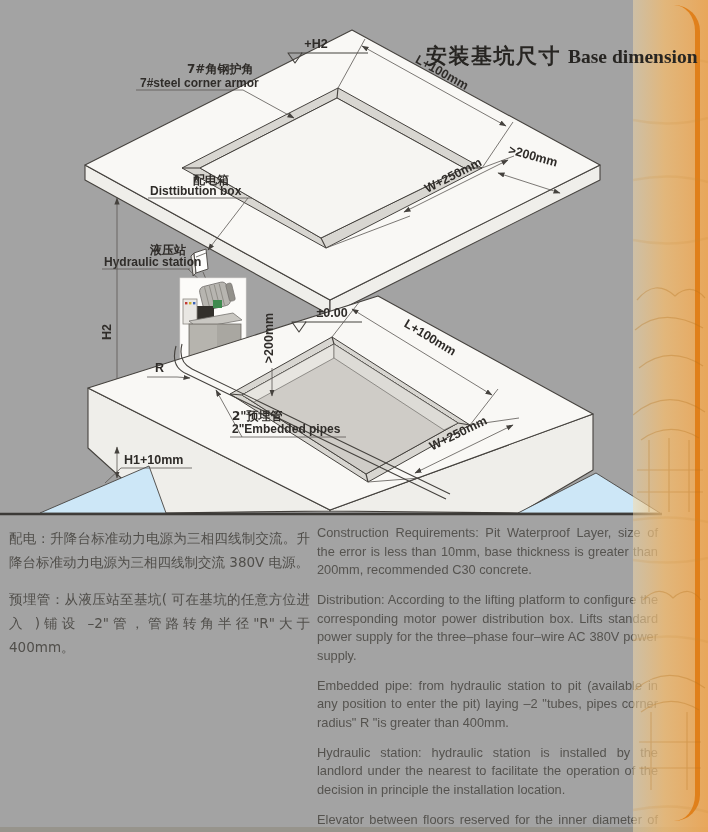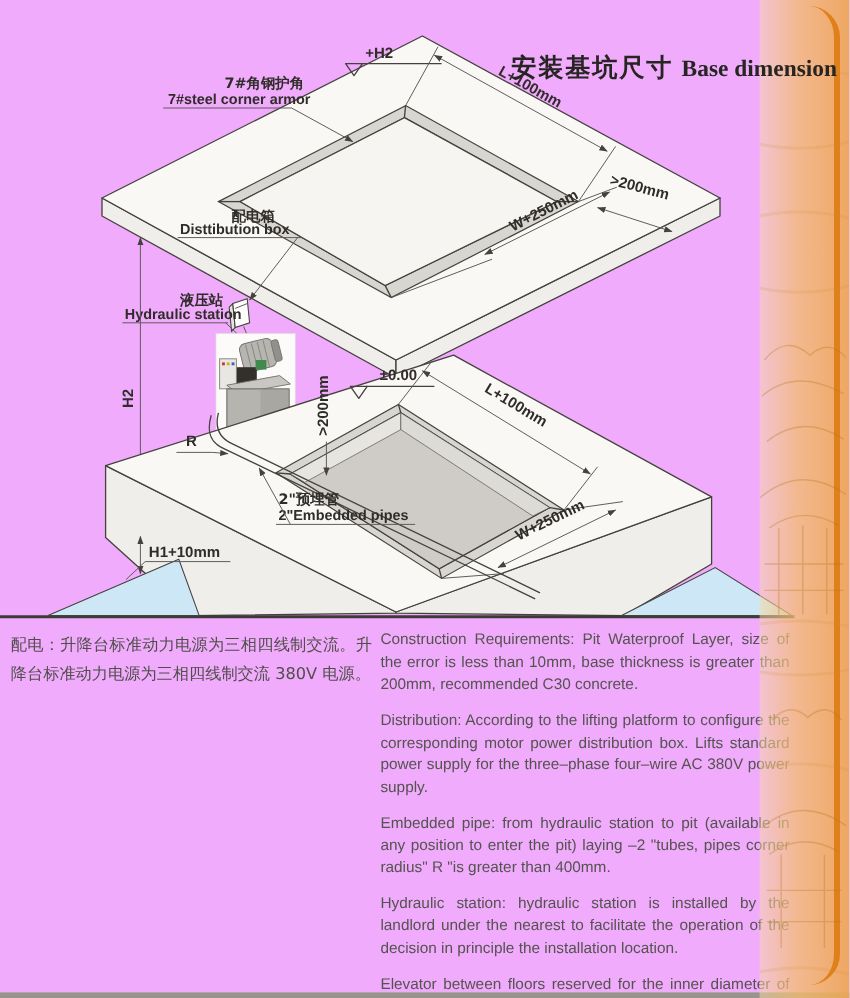--- a/index.html
+++ b/index.html
@@ -1,16 +1,16 @@
 <!DOCTYPE html>
 <html><head>
 <meta charset="utf-8">
 <style>
   html,body{margin:0;padding:0;background:#e9e8e5;}
-  .page{position:relative;width:708px;height:832px;background:#f0abfc;overflow:hidden;
+  .page{position:relative;width:708px;height:832px;background:#a3a3a3;overflow:hidden;
         font-family:"Liberation Sans",sans-serif;}
   
   .title{position:absolute;left:426px;top:42px;z-index:6;white-space:nowrap;}
   .title .zh{font-size:21px;font-weight:bold;color:#272522;letter-spacing:1.5px;
              font-family:"DejaVu Sans",sans-serif;}
   .title .en{font-size:19.5px;font-weight:bold;color:#272522;margin-left:7px;
              font-family:"Liberation Serif",serif;}
   
   .strip{position:absolute;left:633px;top:0;width:75px;height:832px;z-index:4;pointer-events:none;
          background:linear-gradient(90deg, rgba(247,219,168,0.5) 0%, rgba(243,188,112,0.78) 42%, rgba(238,167,85,0.92) 100%);}
@@ -227,20 +227,21 @@
       <line class="thin" x1="121" y1="468" x2="105" y2="483"></line>
     </g>
   </svg>
 
   <div class="title">
     <span class="zh">安装基坑尺寸</span><span class="en">Base dimension</span>
   </div>
 
   <div class="notes-zh">
     <p>配电：升降台标准动力电源为三相四线制交流。升降台标准动力电源为三相四线制交流 380V 电源。</p>
+    <p>预埋管：从液压站至基坑( 可在基坑的任意方位进入 )铺设 –2"管，管路转角半径"R"大于 400mm。</p>
 
   </div>
 
   <div class="notes-en">
     <p>Construction Requirements: Pit Waterproof Layer, size of the error is less than 10mm, base thickness is greater than 200mm, recommended C30 concrete.</p>
     <p>Distribution: According to the lifting platform to configure the corresponding motor power distribution box. Lifts standard power supply for the three–phase four–wire AC 380V power supply.</p>
     <p>Embedded pipe: from hydraulic station to pit (available in any position to enter the pit) laying –2 "tubes, pipes corner radius" R "is greater than 400mm.</p>
     <p>Hydraulic station: hydraulic station is installed by the landlord under the nearest to facilitate the operation of the decision in principle the installation location.</p>
     <p>Elevator between floors reserved for the inner diameter of the hole must be perpendicular to the first floor of the pit</p>
   </div>

